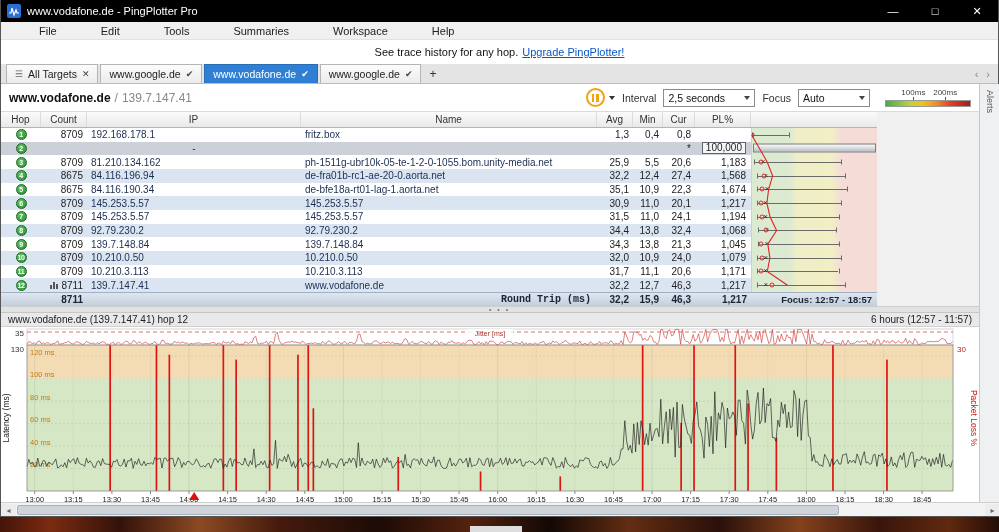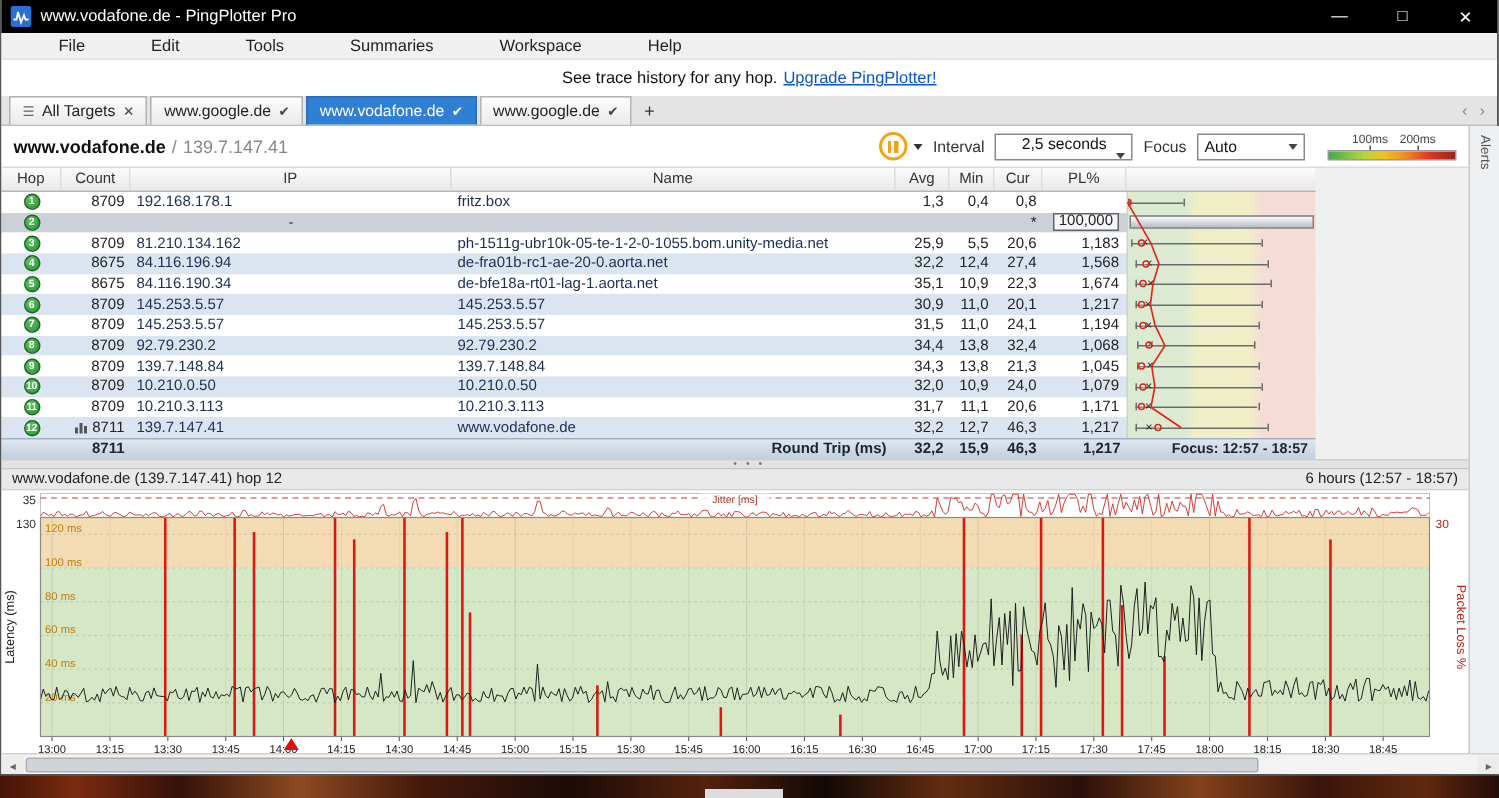--- a/index.html
+++ b/index.html
@@ -29,21 +29,21 @@
 
 .target-header{height:28px;width:978px;background:#fff;display:flex;align-items:center;padding:0 8px;border-bottom:1px solid #dadada;}
 .host{font-weight:bold;font-size:12px;color:#111;}
 .hostsep,.hostip{font-size:12px;color:#888;}
 .controls{margin-left:auto;display:flex;align-items:center;gap:7px;}
 .pausebtn{width:19px;height:19px;border-radius:50%;border:2px solid #f2a312;background:#fff;display:flex;align-items:center;justify-content:center;gap:2px;}
 .pausebtn i{display:block;width:2.5px;height:8px;background:#f2a312;}
 .caret-sm{width:0;height:0;border-top:4px solid #333;border-left:3px solid transparent;border-right:3px solid transparent;margin-left:-3px;}
 .lbl{font-size:10.5px;color:#333;text-align:center;}
 .combo{height:18px;border:1px solid #8a8a8a;background:#fff;font-size:10.5px;color:#111;display:flex;align-items:center;padding:0 4px;}
-.combo-interval{width:92px;flex-direction:column;}
+.combo-interval{width:92px;}
 .combo-focus{width:72px;}
 .combo .caret{width:0;height:0;border-top:4px solid #444;border-left:3.5px solid transparent;border-right:3.5px solid transparent;margin-left:auto;}
 .legend{position:relative;width:86px;height:19px;margin-left:8px;}
 .legend-label{position:absolute;top:0;font-size:8px;color:#444;transform:translateX(-50%);}
 .legend-bar{position:absolute;left:0;right:0;bottom:0;height:7px;border:1px solid #999;background:linear-gradient(90deg,#3fae49,#b9d43e 28%,#f2c21d 44%,#ef8d21 60%,#e33c24 78%,#9c221a);}
 .legend-tick{position:absolute;bottom:7px;width:1px;height:3px;background:#555;}
 
 .tgrid{display:grid;grid-template-columns:40px 46px 214px 296px 36px 30px 32px 56px 1fr;}
 .table-wrap{width:876px;font-size:10px;color:#222;}
 .thead{height:16px;background:linear-gradient(#fbfbfb,#e9e9e9);border-bottom:1px solid #b5b5b5;}
@@ -71,21 +71,21 @@
 .mini-chart i:nth-child(3){height:5px;}
 .c.lat{position:relative;border-left:1px solid #cfcfcf;background:linear-gradient(90deg,#dcead2 0%,#dcead2 30%,#efeec6 36%,#f2eec6 64%,#f5dcd6 72%,#f5dcd6 100%);}
 .ebar{position:absolute;top:50%;height:1px;background:#6b6b6b;}
 .cap{position:absolute;top:50%;transform:translateY(-50%);width:1px;height:5px;background:#6b6b6b;}
 .xm{position:absolute;top:50%;transform:translate(-50%,-52%);font-size:8px;color:#223;}
 .dot{position:absolute;top:50%;transform:translate(-50%,-50%);width:5px;height:5px;border:1.3px solid #d42a1e;border-radius:50%;background:rgba(255,255,255,.25);}
 .lossbar{position:absolute;left:1%;width:98%;top:50%;transform:translateY(-50%);height:9px;background:linear-gradient(#fafafa,#b9bec4);border:1px solid #7a7f86;}
 .route-overlay{position:absolute;left:750px;top:0;width:228px;height:164px;pointer-events:none;z-index:4;}
 .tfoot{height:14px;background:linear-gradient(#dfe6ee,#c3cedd);border-top:1px solid #9fb0c4;font-weight:bold;font-size:10px;align-items:center;color:#1a2433;}
 .tfoot .fcount{display:flex;justify-content:flex-end;padding-right:4px;}
-.tfoot .flabel{display:flex;justify-content:flex-end;padding-right:6px;}
+.tfoot .flabel{display:flex;justify-content:flex-end;padding-right:6px;font-family:Liberation Mono, monospace;}
 .tfoot .fnum{display:flex;justify-content:flex-end;padding-right:4px;}
 .tfoot .ffocus{display:flex;justify-content:flex-end;padding-right:5px;font-size:9.5px;}
 
 .splitter{height:7px;background:#e2e2e2;border-top:1px solid #cdcdcd;border-bottom:1px solid #c6c6c6;display:flex;align-items:center;justify-content:center;font-size:7px;color:#777;line-height:5px;letter-spacing:2px;}
 
 .tl-header{height:14px;width:978px;background:#e9e9e9;border-bottom:1px solid #d0d0d0;display:flex;align-items:center;justify-content:space-between;font-size:10px;color:#222;padding:0 7px;}
 .timeline{height:176px;width:978px;background:#fff;position:relative;}
 
 .right-gutter{position:absolute;left:978px;top:84px;width:21px;height:419px;background:#eef0f2;border-left:1px solid #c8c8c8;}
 .alerts{writing-mode:vertical-rl;font-size:9px;color:#555;margin:6px 0 0 5px;}
@@ -444,21 +444,21 @@
       <div class="fnum">46,3</div>
       <div class="fnum">1,217</div>
       <div class="ffocus">Focus: 12:57 - 18:57</div>
     </div>
   </div>
 
   <div class="splitter">• • •</div>
 
   <div class="tl-header">
     <span>www.vodafone.de (139.7.147.41) hop 12</span>
-    <span>6 hours (12:57 - 18:57)</span>
+    <span>6 hours (12:57 - 11:57)</span>
   </div>
 
   <div class="timeline"><svg width="978" height="176" viewBox="0 0 978 176">
         <rect x="26" y="18" width="926" height="33.7" fill="#f3dcb4"></rect>
         <rect x="26" y="51.7" width="926" height="112.3" fill="#d5e7c4"></rect>
         <rect x="26" y="2" width="926" height="16" fill="#fff" stroke="#bbb" stroke-width="0.6"></rect>
         <line x1="33.7" y1="18" x2="33.7" y2="164" stroke="#000" stroke-opacity="0.1" stroke-width="0.7"></line>
         <line x1="33.7" y1="164" x2="33.7" y2="167" stroke="#555" stroke-width="0.7"></line>
         <text x="33.7" y="175" font-size="7.5" fill="#222" text-anchor="middle">13:00</text>
         <line x1="72.3" y1="18" x2="72.3" y2="164" stroke="#000" stroke-opacity="0.05" stroke-width="0.7"></line>

